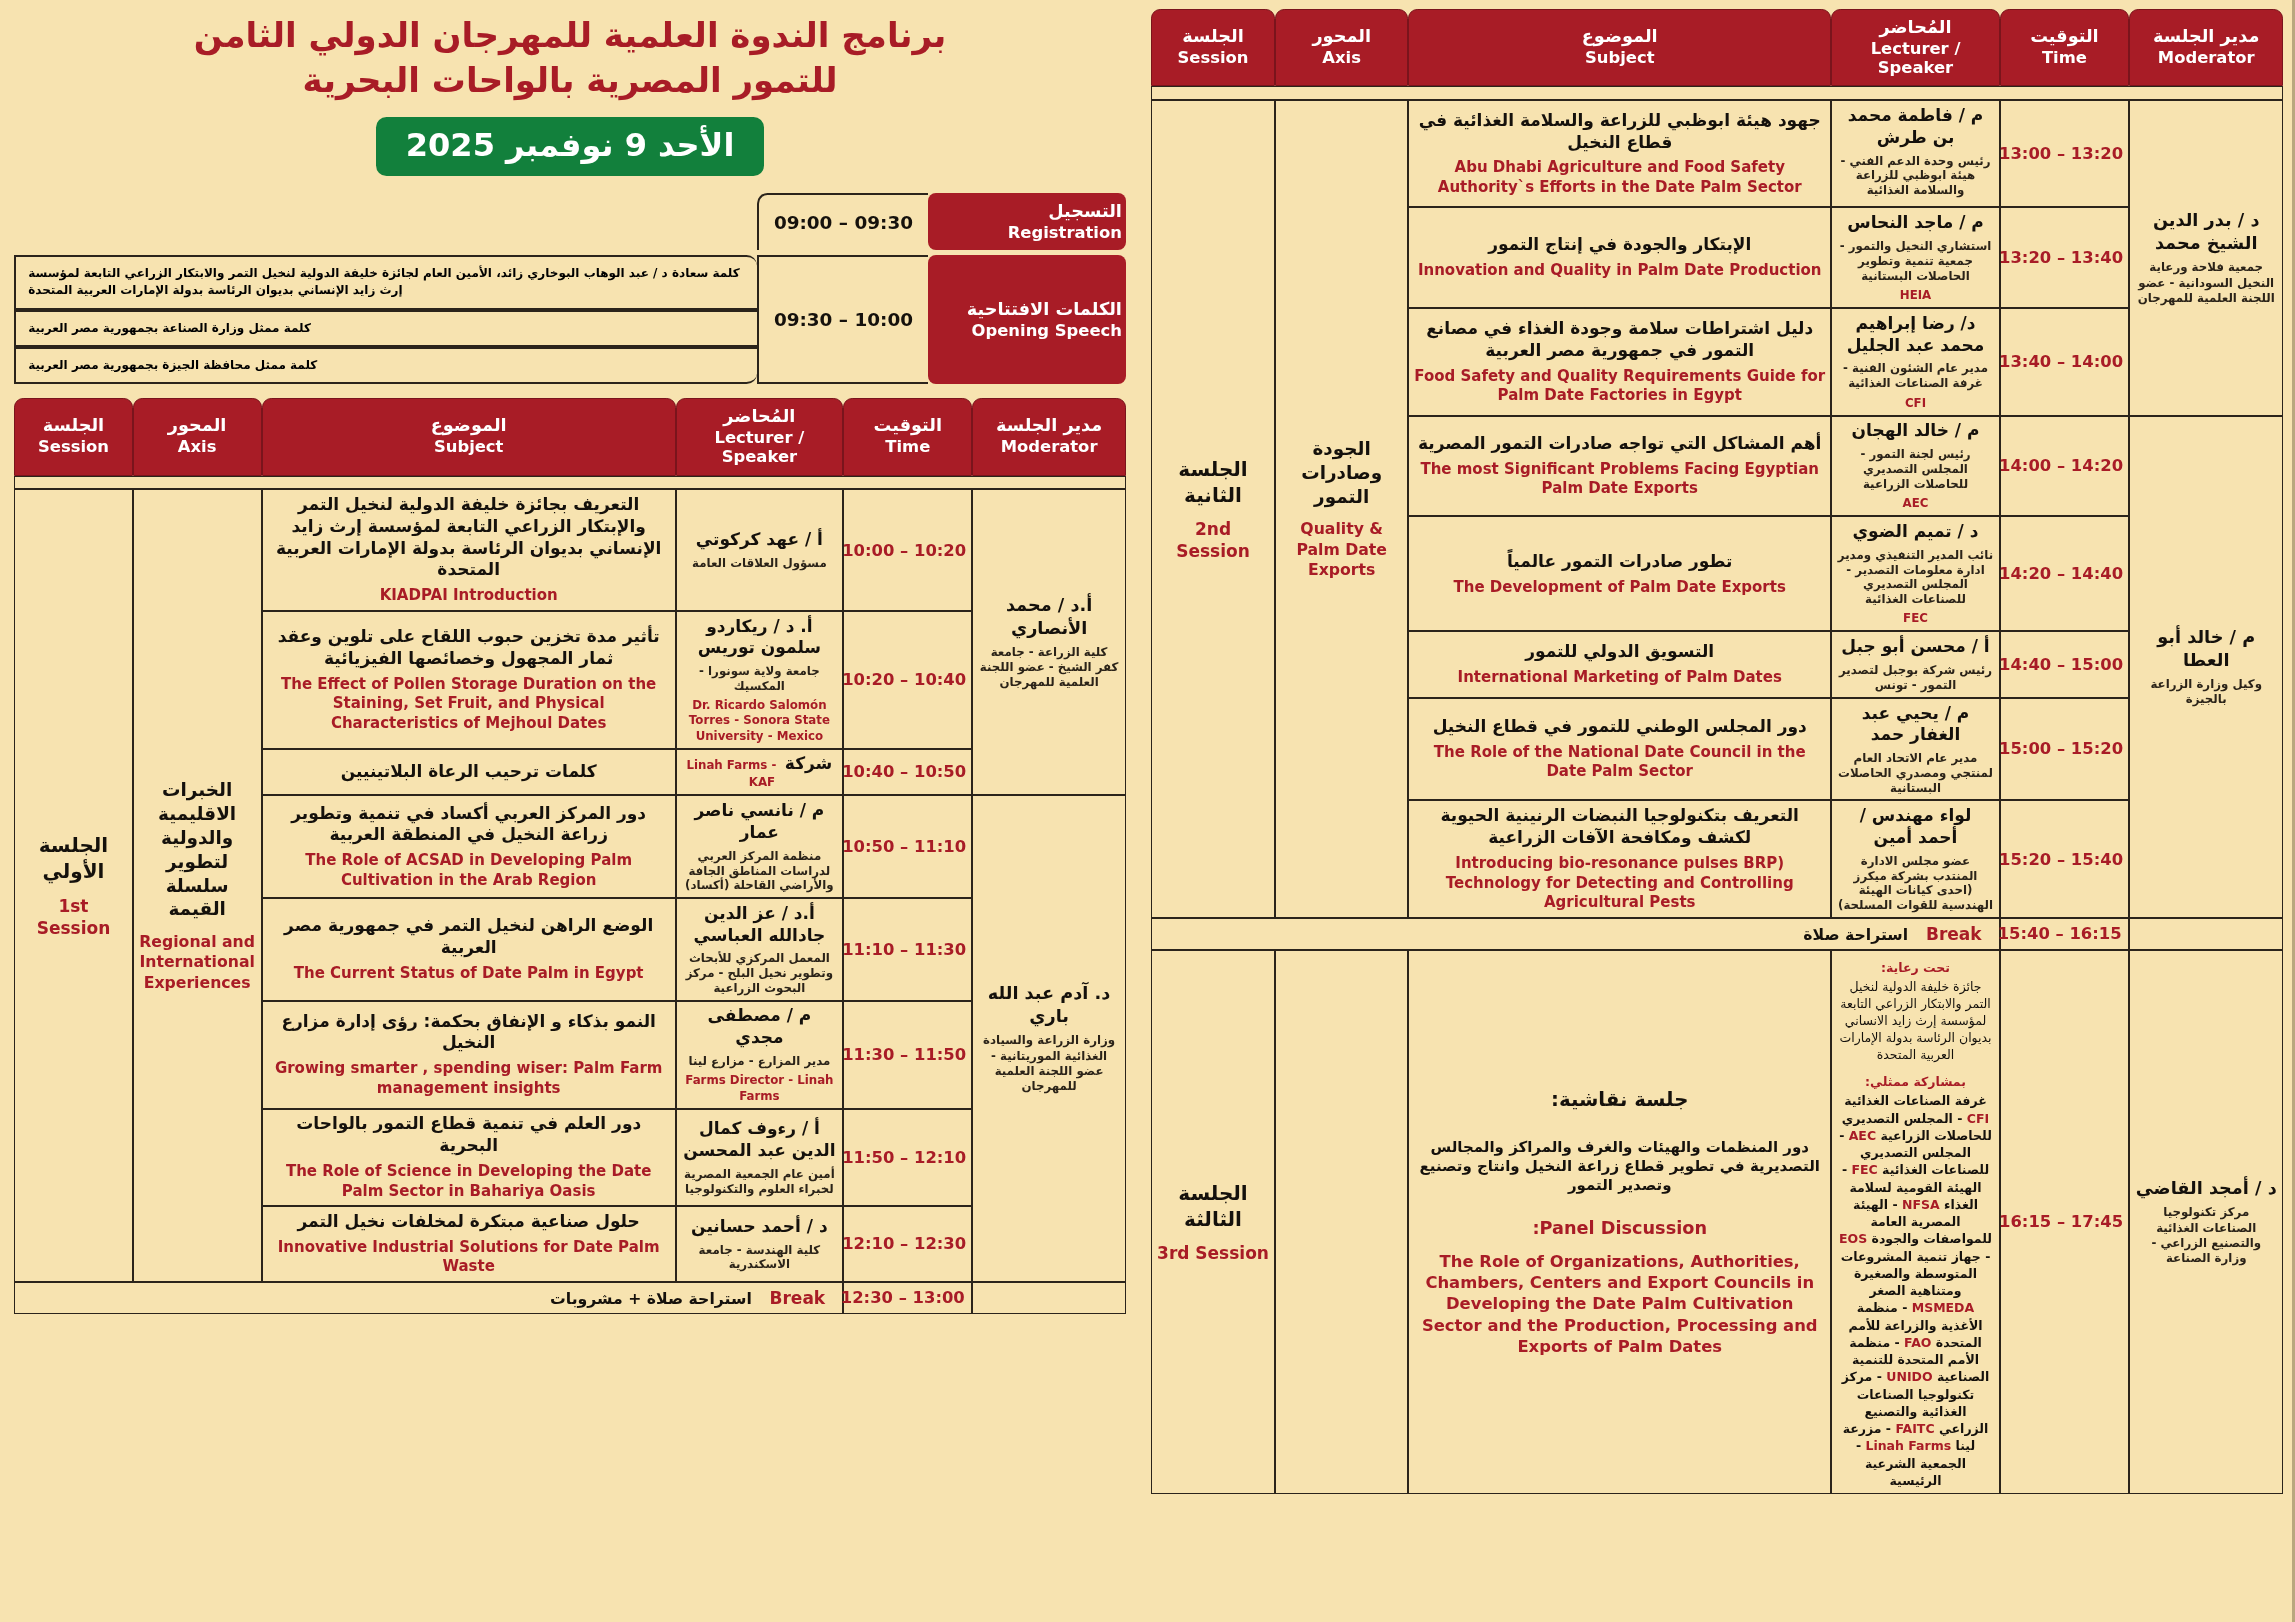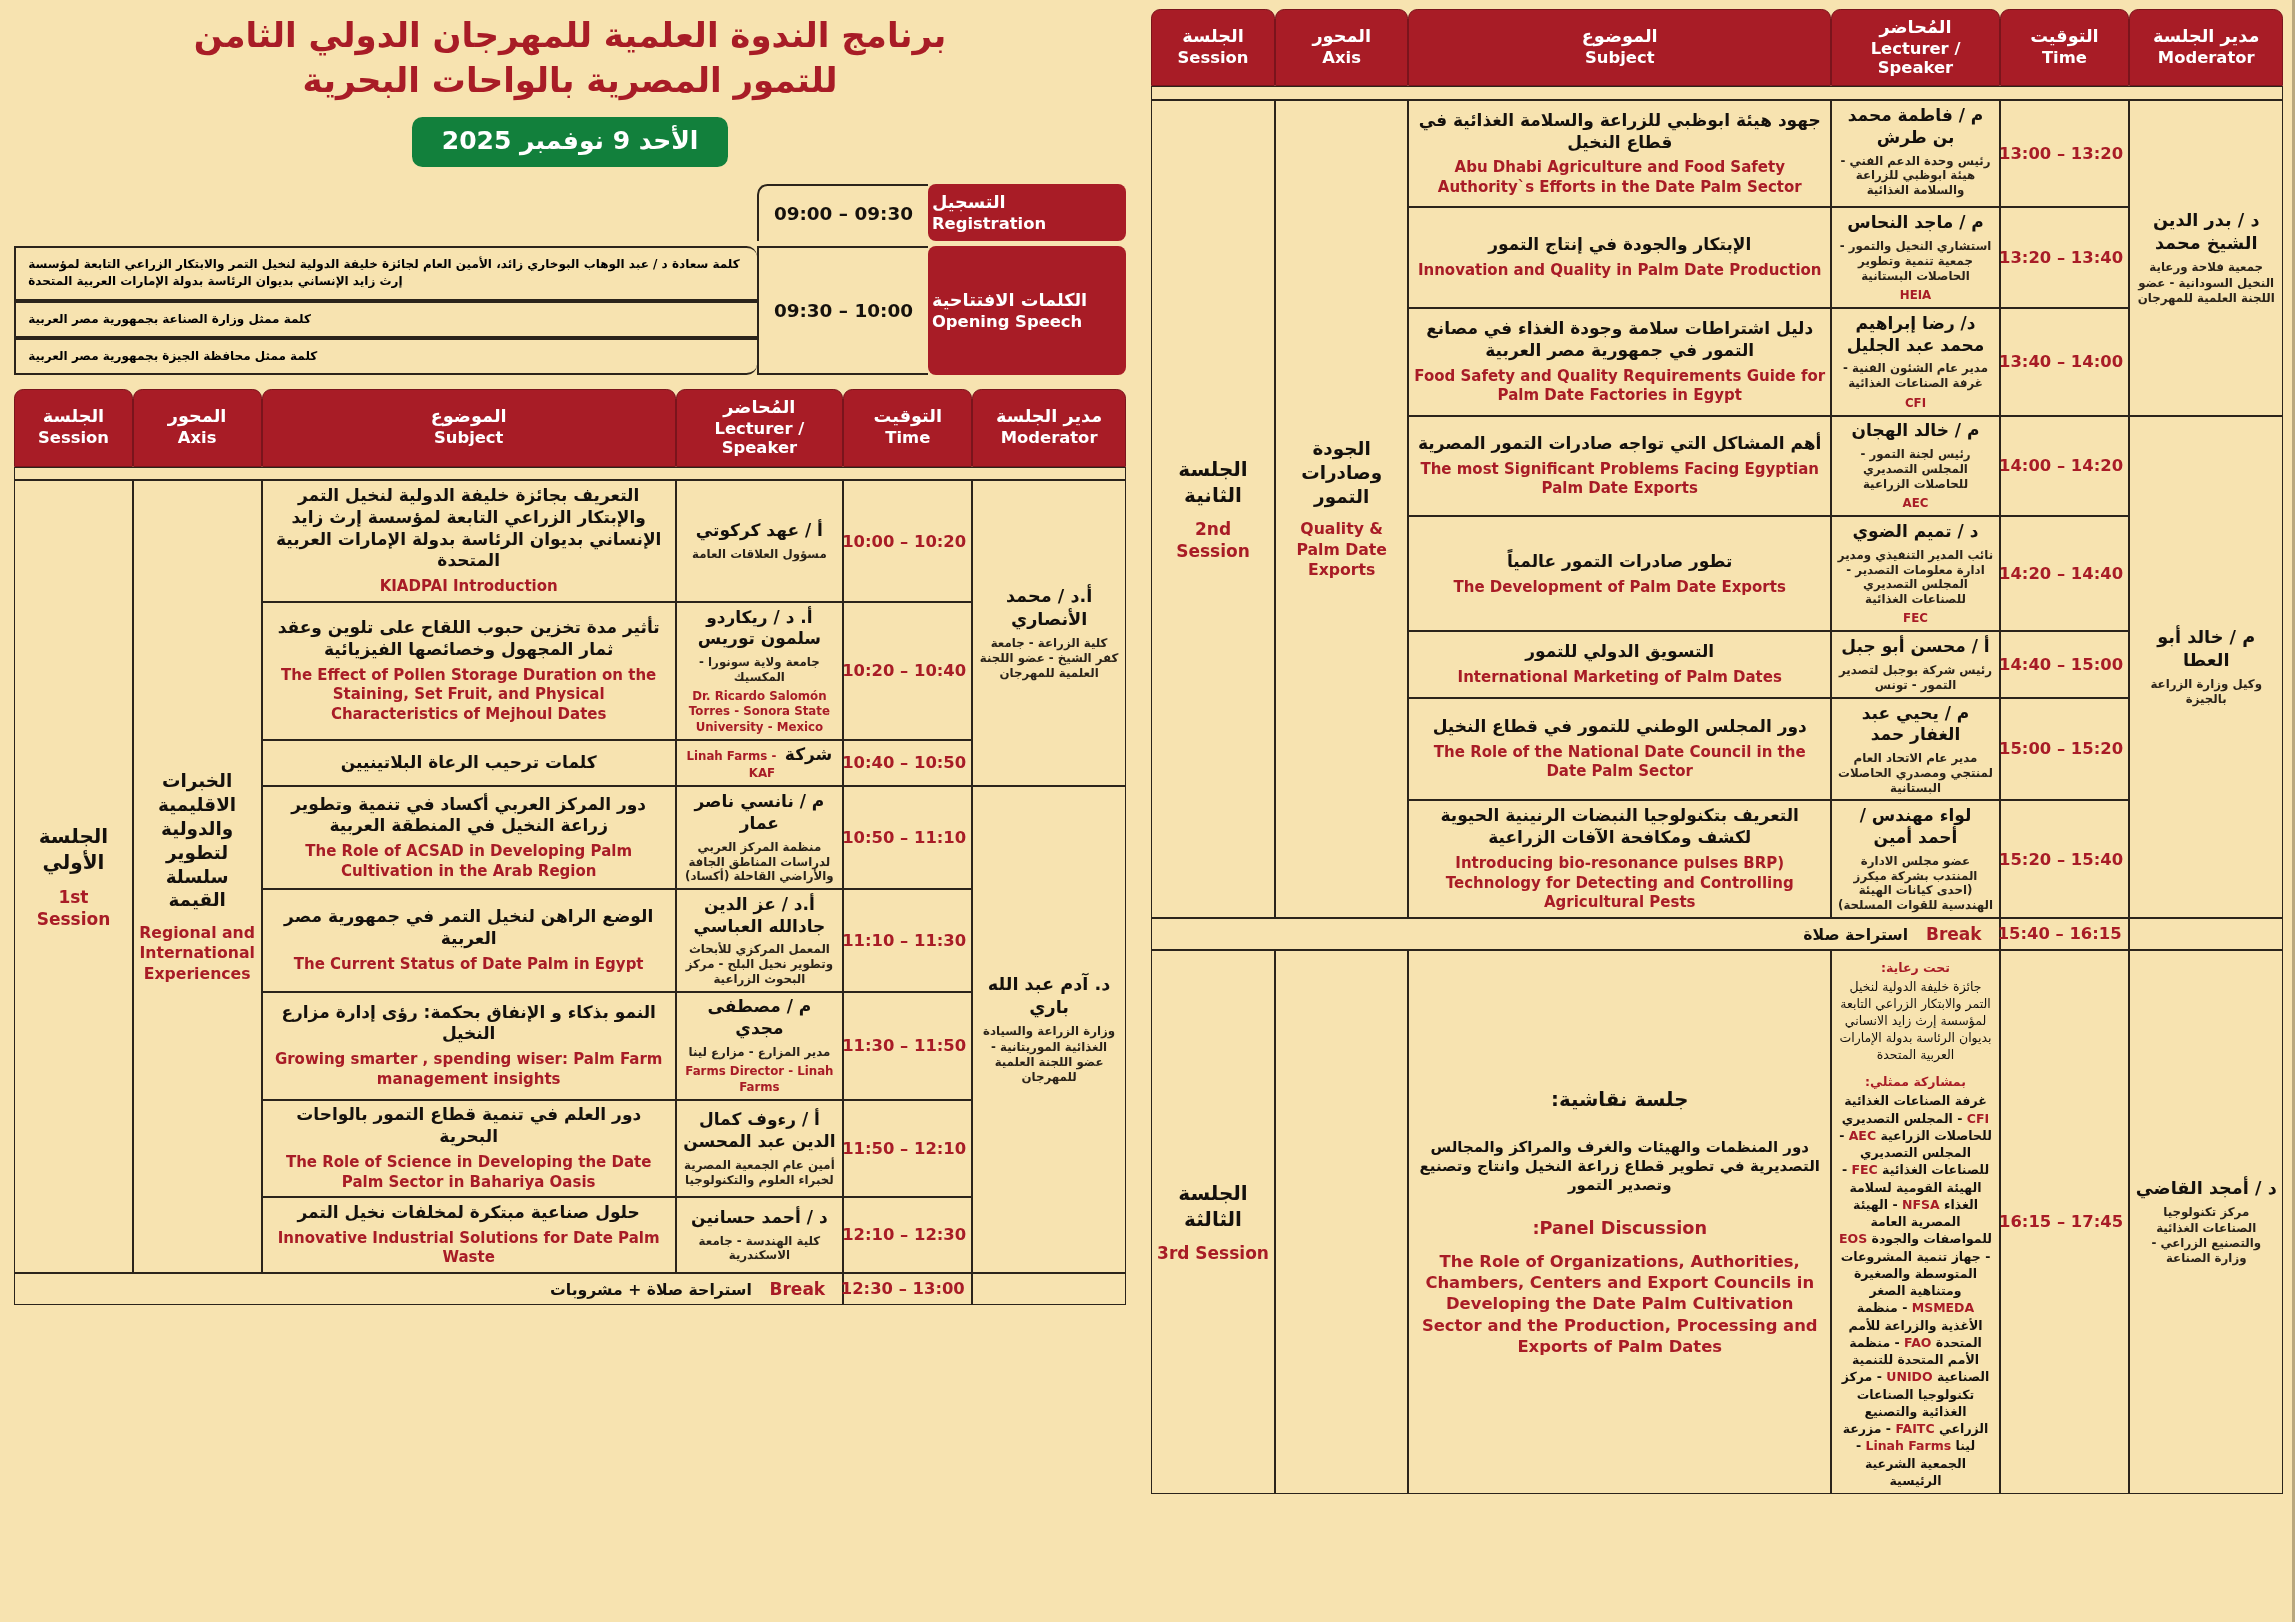--- a/index.html
+++ b/index.html
@@ -59,29 +59,29 @@
     width:1142px;position:relative;box-sizing:border-box;
     padding:9.2px 15.7px 0 14.4px;
   }
   .title-block{text-align:center;margin-top:3.9px;}
   .title-main{
     font-size:34px;font-weight:bold;color:#A81C26;line-height:1.32;
     letter-spacing:0px;
   }
   .date-pill{
     display:inline-block;background:#12803C;color:#fff;
-    font-size:25px;font-weight:bold;
+    font-size:32px;font-weight:bold;
     padding:9.2px 30px 11.8px;border-radius:10.5px;margin-top:14.4px;
   }
 
   
   .reg-table{border-collapse:separate;border-spacing:0;width:100%;table-layout:fixed;margin-top:17px;}
   .reg-table td{vertical-align:middle;}
   .reg-lbl{
-    background:#A81C26;color:#fff;text-align:left;
+    background:#A81C26;color:#fff;text-align:right;
     border-radius:7.9px;padding:7.9px 3.9px;width:190px;
   }
   .reg-lbl .ar{font-size:17.7px;font-weight:bold;display:block;}
   .reg-lbl .en{font-size:16.4px;font-weight:bold;display:block;margin-top:2px;}
   .reg-time{
     text-align:center;width:164px;font-size:18.4px;font-weight:bold;color:#15110c;
     border:2px solid #2b241b;border-right:none;white-space:nowrap;padding:6.6px 2.6px;
   }
   .reg-txt{
     border:2px solid #2b241b;border-right:none;

